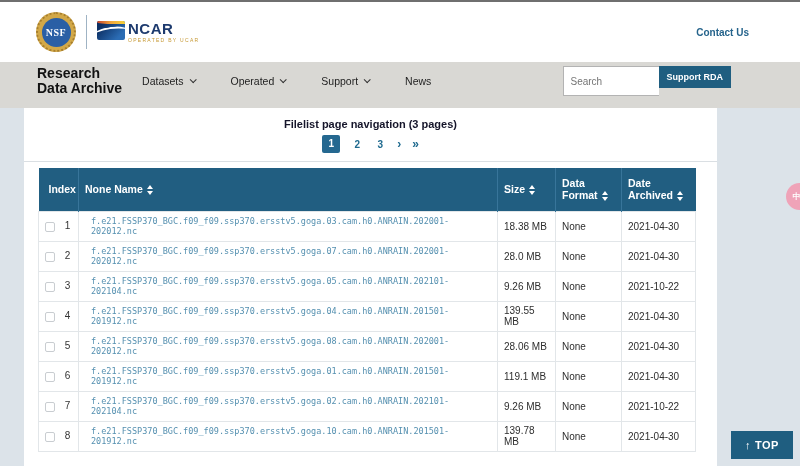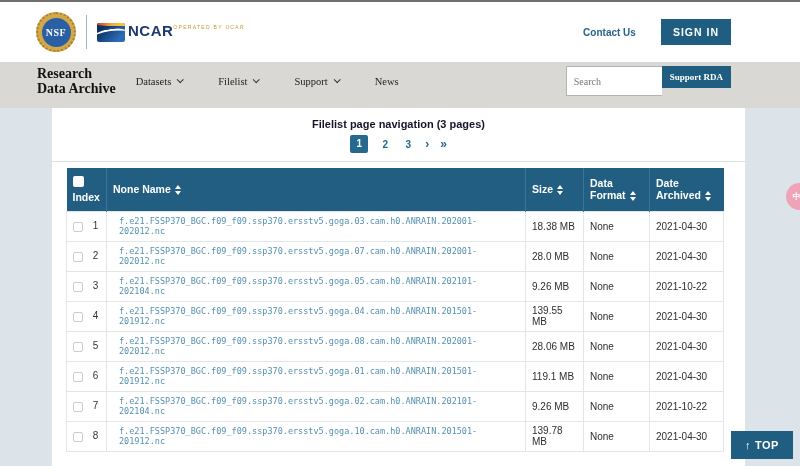--- a/index.html
+++ b/index.html
@@ -2,78 +2,78 @@
 <html><head>
 <meta charset="utf-8">
 <style>
   * { margin:0; padding:0; box-sizing:border-box; }
   html,body { width:800px; height:466px; overflow:hidden; }
   body { font-family:"Liberation Sans", sans-serif; background:#dce3e9; position:relative; }
   .topline { height:2px; background:#6f6f6f; }
 
   
   .site-header { height:60px; background:#ffffff; display:flex; align-items:center;
-                 justify-content:space-between; padding:0 69px 0 36px; }
+                 justify-content:space-between; padding:0 51px 0 36px; }
   .logos { display:flex; align-items:center; gap:10px; }
   .nsf-logo { width:40px; height:40px; border-radius:50%;
               background:#d2a848; border:2px dotted #a87f2c;
               display:flex; align-items:center; justify-content:center; }
   .nsf-inner { width:29px; height:29px; border-radius:50%; background:#2a5fa5;
                color:#fff; font-size:10px; font-weight:bold; font-family:"Liberation Serif",serif;
                display:flex; align-items:center; justify-content:center; letter-spacing:.5px; }
   .logo-divider { width:1px; height:34px; background:#9fb3c4; }
   .ncar-logo { display:flex; align-items:flex-start; gap:3px; }
   .ncar-mark { width:28px; height:19px; border-radius:2px; position:relative; overflow:hidden;
                background:linear-gradient(135deg,#0c2f63 20%,#2b6cb4 80%); }
   .ncar-mark::before { content:""; position:absolute; top:0; left:0; right:0; height:3px;
                background:linear-gradient(90deg,#c8432c,#f1a63a,#f5d23b); border-bottom-left-radius:60%; }
   .ncar-mark::after { content:""; position:absolute; left:-6px; top:6px; width:40px; height:14px;
                border-top:2px solid #ffffff; border-radius:50%; transform:rotate(-8deg); }
-  .ncar-text { display:flex; flex-direction:row; line-height:1; }
+  .ncar-text { display:flex; flex-direction:column; line-height:1; }
   .ncar-word { font-size:15px; font-weight:bold; color:#1d3a6e; letter-spacing:.5px; }
   .ncar-sub { font-size:5px; color:#c69833; letter-spacing:1.3px; text-transform:uppercase; margin-top:2px; }
   .header-right { display:flex; align-items:center; gap:25px; }
   .contact { font-size:10px; font-weight:bold; color:#26648c; cursor:pointer; text-decoration:none; }
   .signin { background:#1f5e80; color:#fff; border:none; font-family:inherit;
             font-size:10.5px; font-weight:bold; letter-spacing:1px; padding:7px 12px; cursor:pointer; }
 
   
   .navbar { height:46px; background:#d9d8d4; display:flex; align-items:center;
-            padding:0 69px 8px 37px;font-family:Liberation Serif, serif; }
+            padding:0 69px 8px 37px; }
   .brand { font-size:14px; font-weight:bold; color:#121212; line-height:15px; cursor:pointer; }
   .menu { list-style:none; display:flex; align-items:center; gap:36px; margin-left:20px; }
   .menu-item { font-size:10.5px; color:#1e1e1e; display:flex; align-items:center; cursor:pointer; }
   .chev { width:5px; height:5px; border-right:1.4px solid #333; border-bottom:1.4px solid #333;
           transform:rotate(45deg) translateY(-1px); margin-left:6px; margin-bottom:2px; }
   .search-group { margin-left:auto; display:flex; }
   .search-group input { width:96px; height:30px; border:1px solid #b3b3b3; border-right:none;
           font-size:10px; padding:0 7px; font-family:inherit; color:#444; background:#fff; outline:none; }
   .search-group button { height:22px; background:#1f5e80; color:#fff; border:none;
           font-family:inherit; font-size:9px; font-weight:bold; padding:0 8px; cursor:pointer; }
 
   
   .content-bg { background:#dce3e9; height:358px; }
-  .card { margin-left:52px; width:693px; background:#ffffff; height:100%; padding-top:10px; }
+  .card { margin-left:24px; width:693px; background:#ffffff; height:100%; padding-top:10px; }
   .pg-title { text-align:center; font-size:11px; font-weight:bold; color:#15152a; }
   .pg-pages { margin-top:5px; display:flex; justify-content:center; align-items:center; gap:11px; }
   .pg-page { font-size:10px; font-weight:bold; color:#1f6a8f; cursor:pointer;
              min-width:12px; text-align:center; }
   .pg-page.active { background:#256890; color:#fff; width:18px; height:18px; line-height:18px;
              border-radius:2px; }
   .pg-arrow { font-size:12px; font-weight:bold; color:#1f6a8f; cursor:pointer; line-height:10px; }
   .divider { border-top:1px solid #dadfe3; margin-top:8px; }
 
   table { border-collapse:collapse; table-layout:fixed; width:657px; margin:6px 0 0 14px;
           font-size:10.5px; }
   col.c1{width:40px} col.c2{width:419px} col.c3{width:58px} col.c4{width:66px} col.c5{width:74px}
   thead th { background:#215e81; color:#fff; font-weight:bold; text-align:left;
              padding:5px 6px; height:43px; vertical-align:middle;
              border-right:1px solid #38759a; font-size:10.5px; }
   thead th:last-child { border-right:none; }
-  .th-index { display:flex; flex-direction:column; gap:4px; }
+  .th-index { display:flex; gap:4px; }
   .cb-head { width:11px; height:11px; background:#fff; border-radius:2px; display:inline-block; cursor:pointer; }
   .sort { display:inline-flex; flex-direction:column; gap:2px; margin-left:4px; vertical-align:middle; }
   .sort i { display:block; width:0; height:0; border-left:3px solid transparent; border-right:3px solid transparent; }
   .sort .up { border-bottom:4px solid #fff; }
   .sort .down { border-top:4px solid #fff; }
   tbody td { border:1px solid #e2e6e9; padding:3px 6px; color:#2e2e2e; vertical-align:middle;
              font-size:10px; }
   tbody tr { height:30px; }
   .c-index { white-space:nowrap; }
   .cb { width:10px; height:10px; background:#fff; border:1px solid #c9cdd1; border-radius:2px;
@@ -106,37 +106,36 @@
     <div class="ncar-logo">
       <div class="ncar-mark"></div>
       <div class="ncar-text">
         <span class="ncar-word">NCAR</span>
         <span class="ncar-sub">Operated by UCAR</span>
       </div>
     </div>
   </div>
   <div class="header-right">
     <a class="contact">Contact Us</a>
-    <button class="signin">SIGN IN</button>
   </div>
 </header>
 
 <nav class="navbar">
   <div class="brand">
     <div>Research</div>
     <div>Data Archive</div>
   </div>
   <ul class="menu" id="menu">
   <li class="menu-item">
     <span class="menu-label">Datasets</span>
   <span class="chev"></span>
       </li>
 
   <li class="menu-item">
-    <span class="menu-label">Filelist</span>
+    <span class="menu-label">Operated</span>
   <span class="chev"></span>
       </li>
 
   <li class="menu-item">
     <span class="menu-label">Support</span>
   <span class="chev"></span>
       </li>
 
   <li class="menu-item">
     <span class="menu-label">News</span>

